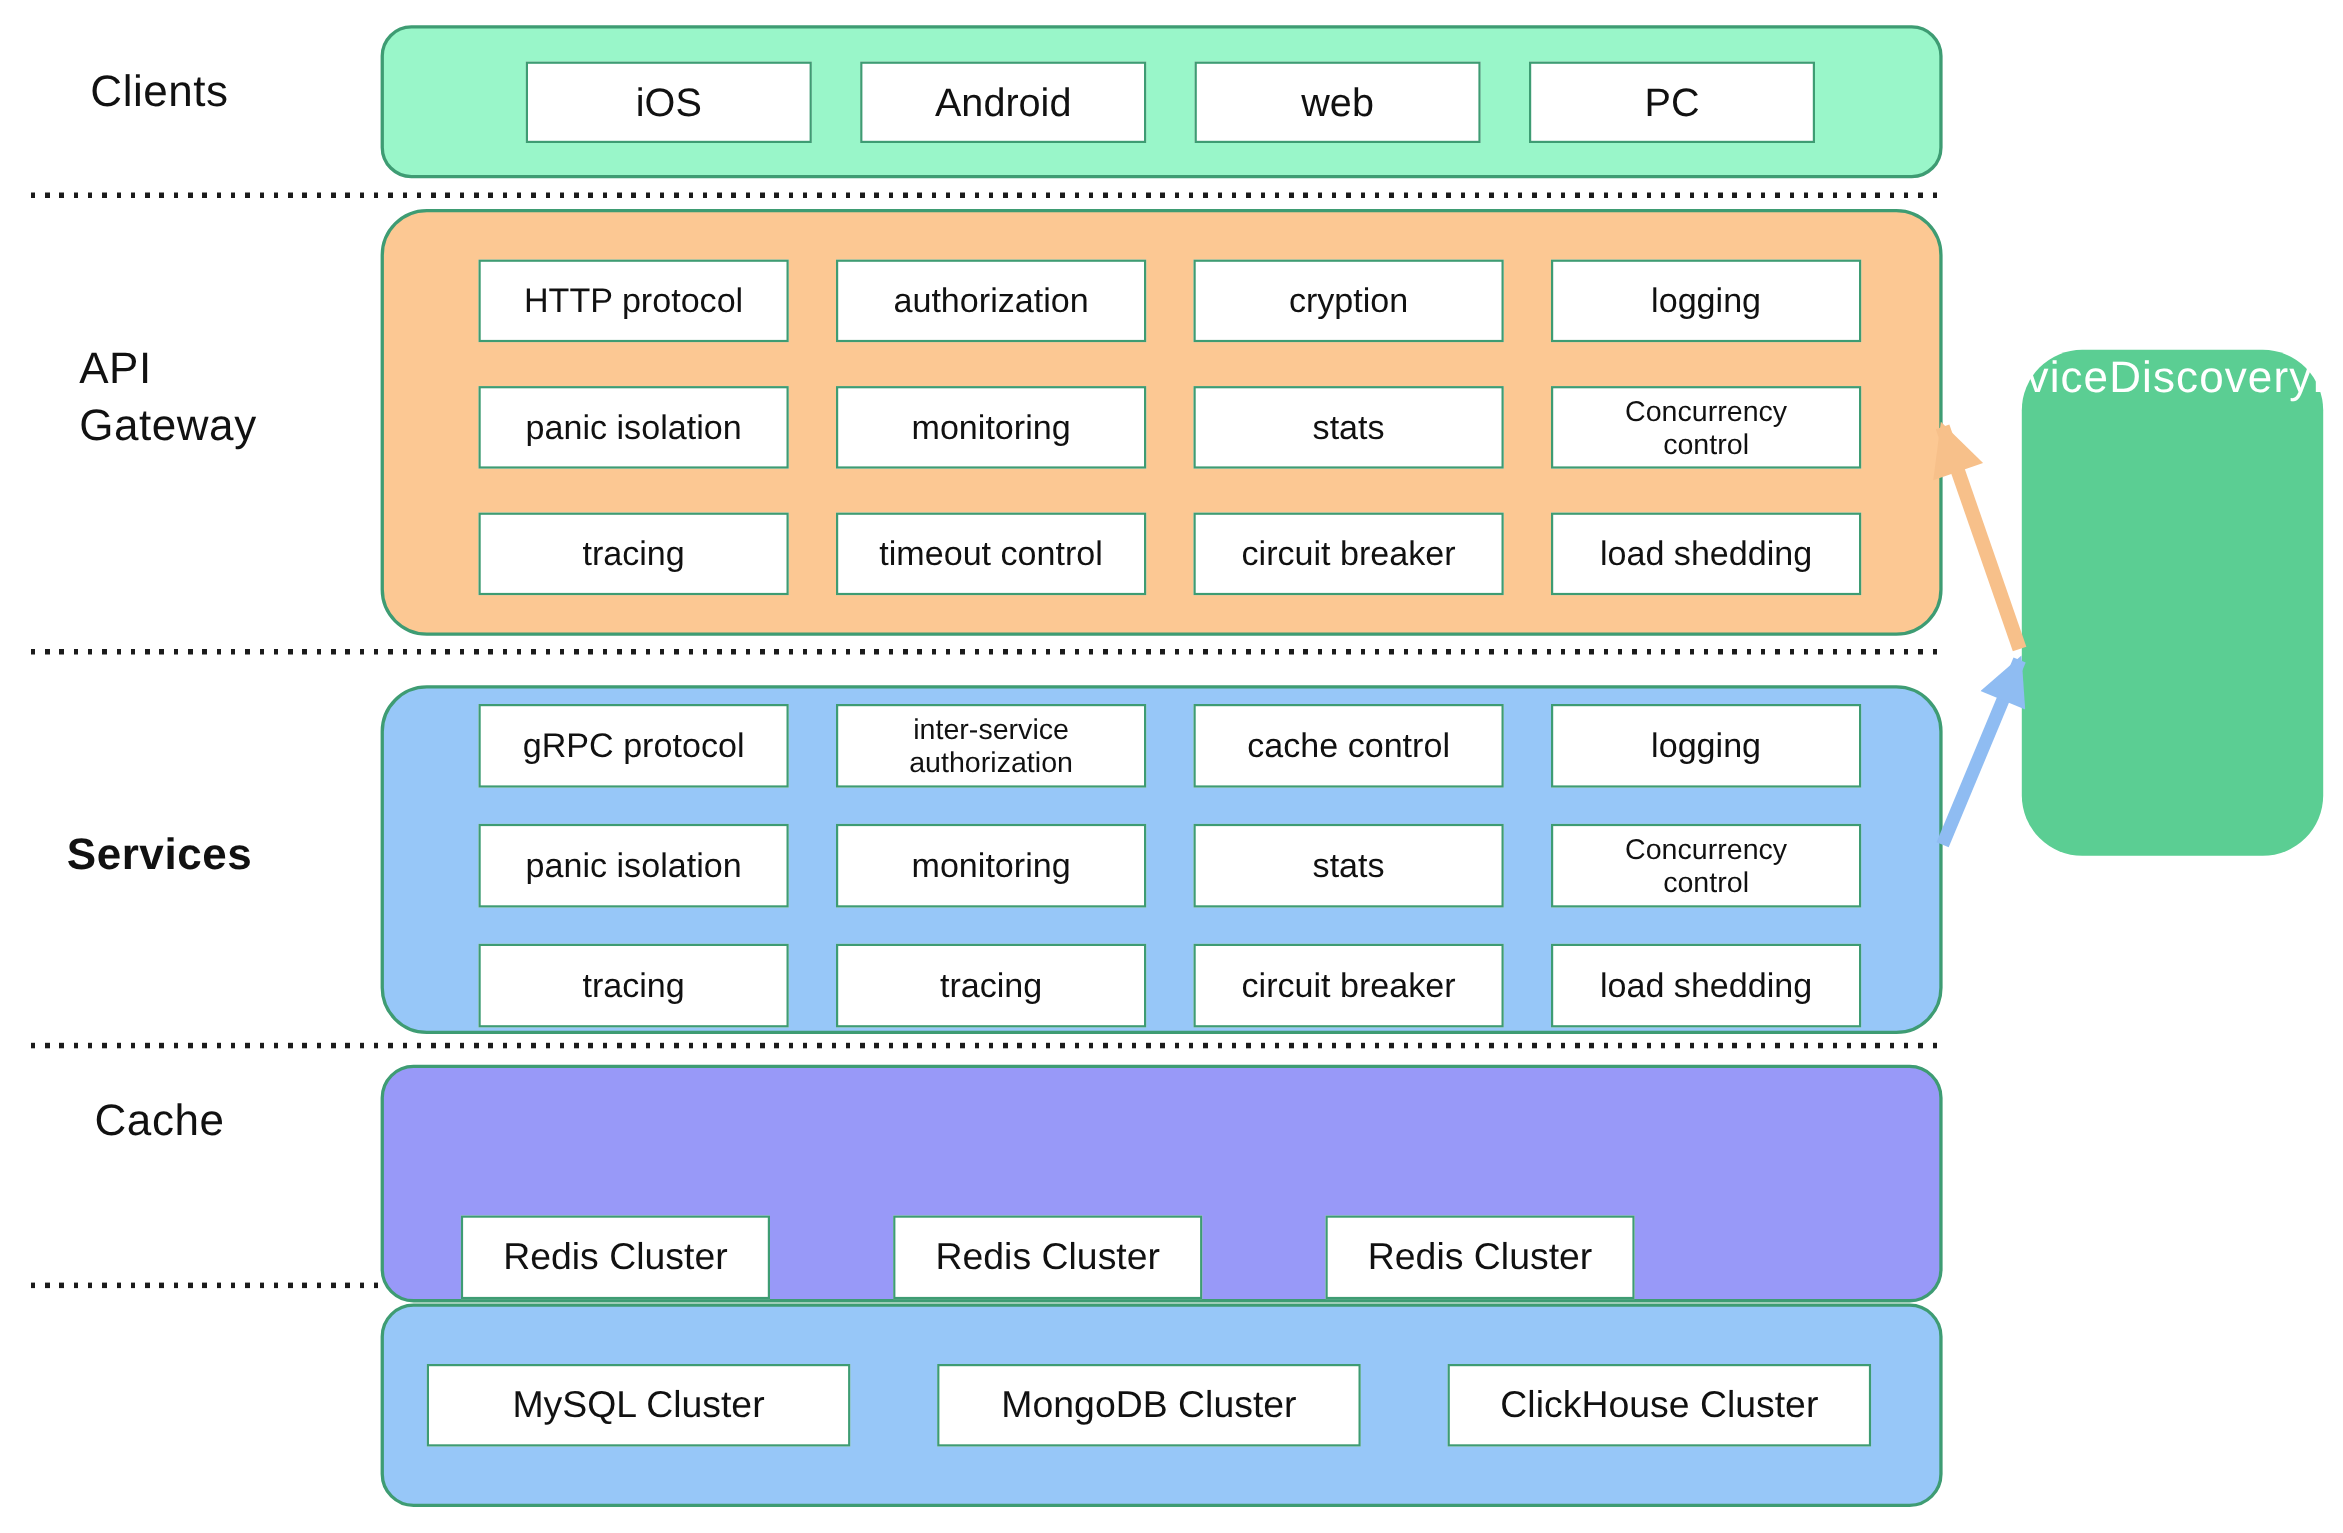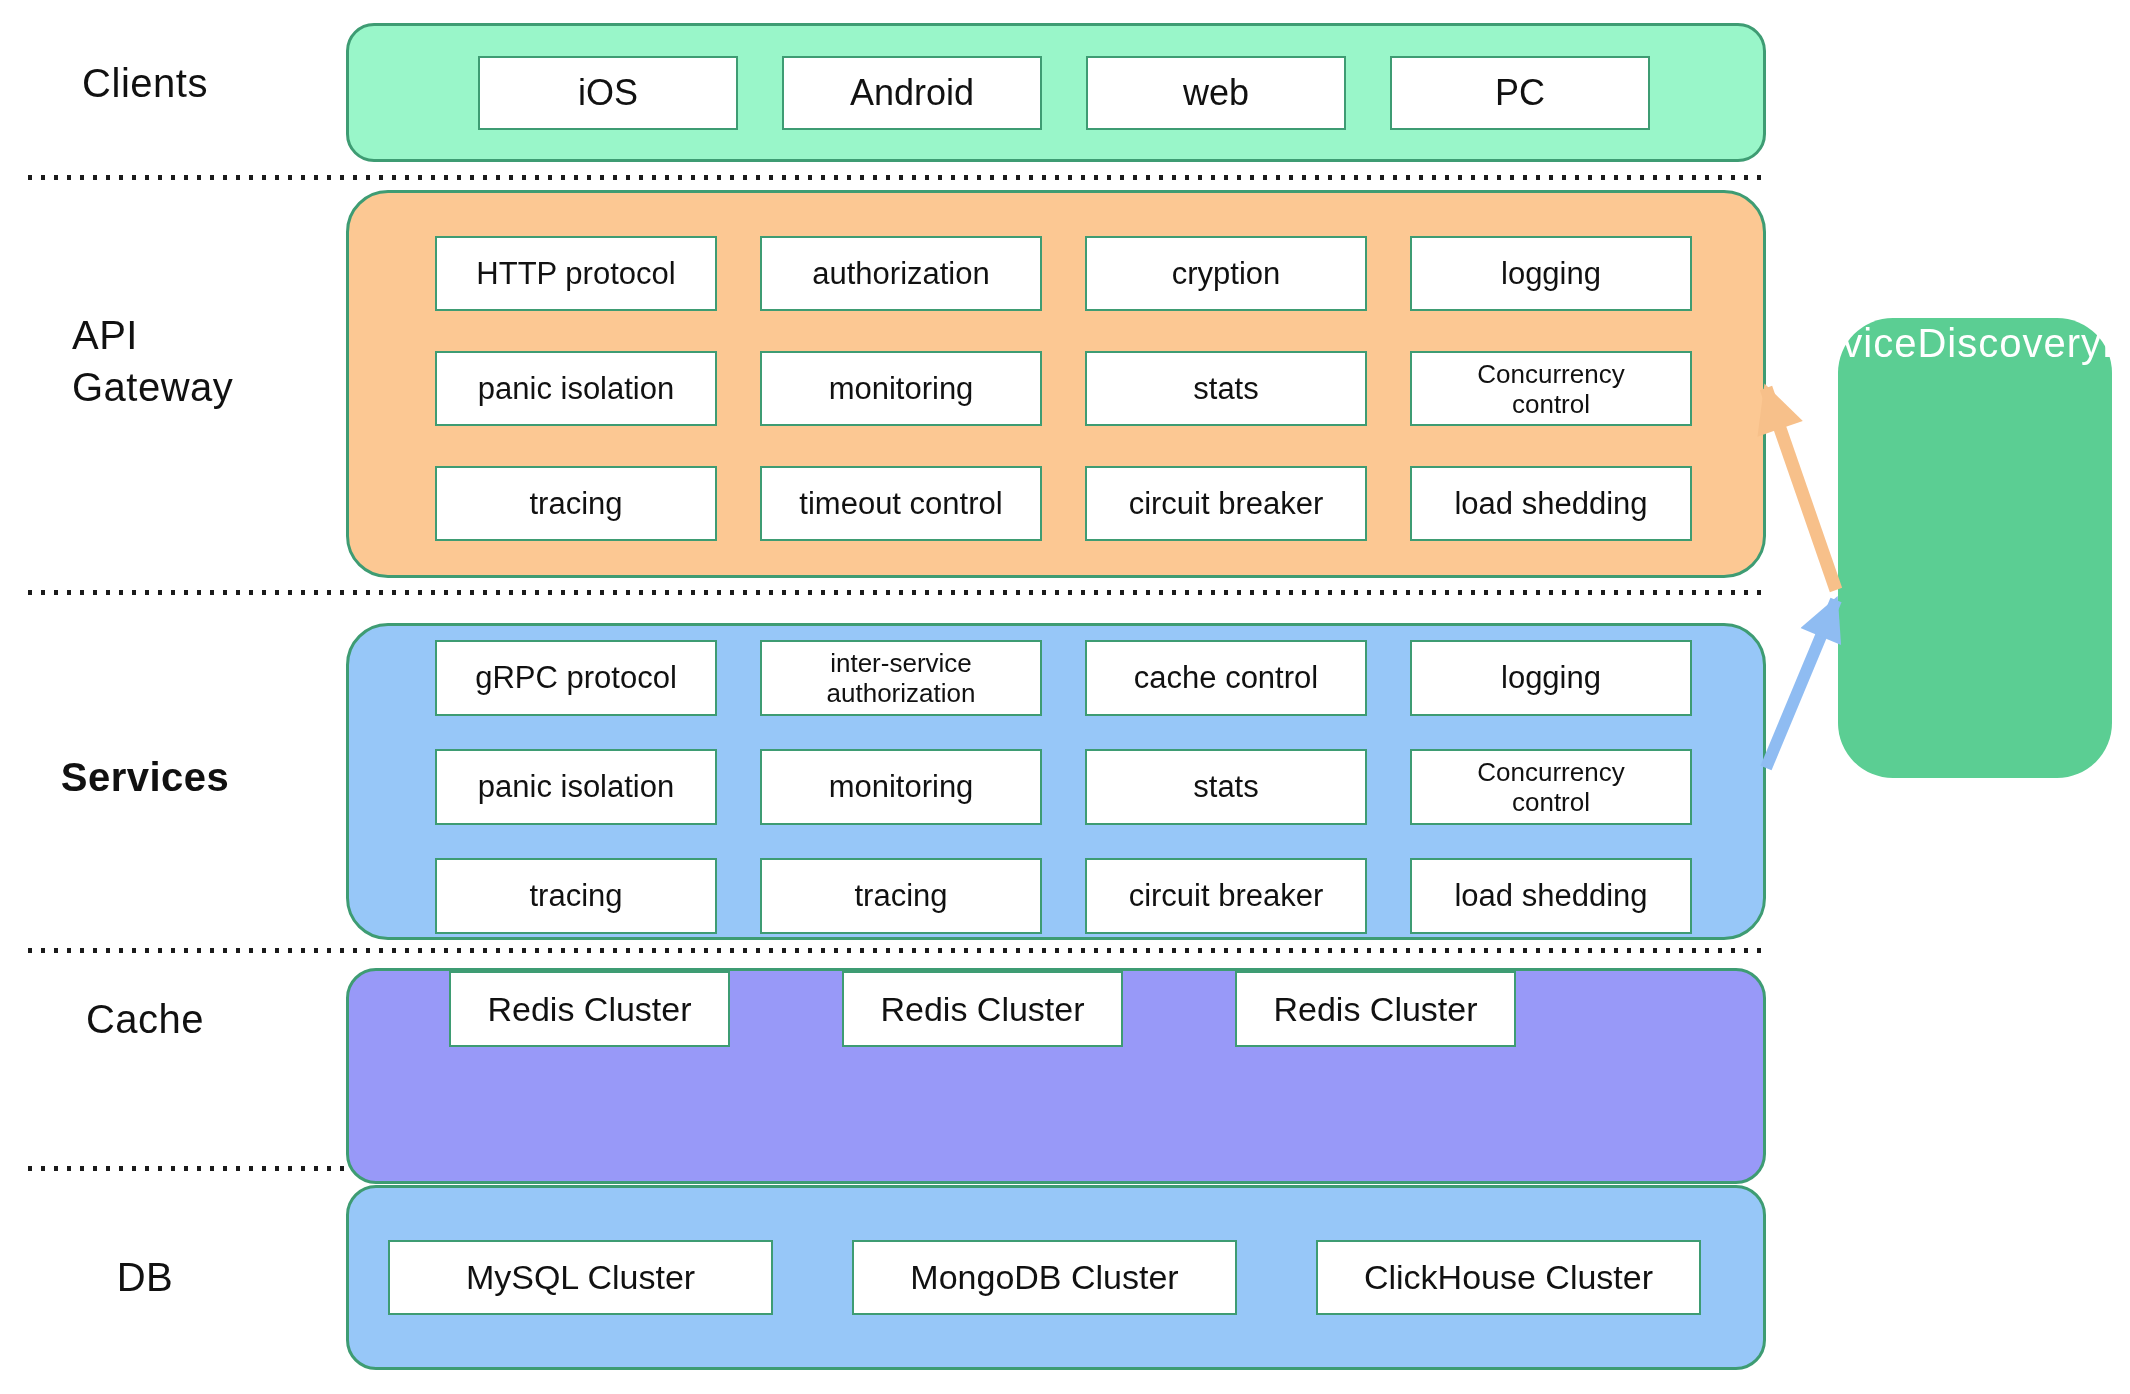--- a/index.html
+++ b/index.html
@@ -22,21 +22,21 @@
     border:3px solid var(--green_stroke);}
   .box-clients{top:23px; height:139px; border-radius:28px; background:var(--mint);
     display:flex; align-items:center; padding-left:129px; gap:44px;}
   .box-gateway{top:190px; height:388px; border-radius:42px; background:var(--orange);
     display:grid; grid-template-columns:repeat(4,282px); grid-auto-rows:75px;
     column-gap:43px; row-gap:40px; padding:43px 0 0 86px; align-content:start;}
   .box-services{top:623px; height:317px; border-radius:42px; background:var(--blue);
     display:grid; grid-template-columns:repeat(4,282px); grid-auto-rows:76px;
     column-gap:43px; row-gap:33px; padding:14px 0 0 86px; align-content:start;}
   .box-cache{top:968px; height:216px; border-radius:30px; background:var(--purple);
-    display:flex; align-items:flex-start; padding-left:100px; gap:112px;}
+    display:flex; align-items:flex-end; padding-left:70px; gap:112px;}
   .box-db{top:1185px; height:185px; border-radius:30px; background:var(--blue);
     display:flex; align-items:center; padding-left:39px; gap:79px;}
 
   
   .chip{background:var(--chip_bg); border:2.5px solid var(--green_stroke);
     display:flex; align-items:center; justify-content:center; text-align:center;
     font-size:31px; color:var(--text_dark);}
   .box-clients .chip{width:260px; height:74px; font-size:36px; flex:0 0 auto;justify-content:center;}
   .box-cache .chip{width:281px; height:76px; font-size:34px; flex:0 0 auto;}
   .box-db .chip{width:385px; height:75px; font-size:34px; flex:0 0 auto;}
@@ -65,21 +65,20 @@
 
 <div class="canvas">
 
   <div class="side-label" style="top:60px;">Clients</div>
   <div class="side-label api" style="top:309px;">
     <div>API</div>
     <div>Gateway</div>
   </div>
   <div class="side-label" style="top:754px;font-weight:bold;">Services</div>
   <div class="side-label" style="top:996px;">Cache</div>
-  <div class="side-label" style="top:1254px;">DB</div>
 
   <div class="dotline" style="top:175px;"></div>
   <div class="dotline" style="top:590px;"></div>
   <div class="dotline" style="top:948px;"></div>
   <div class="dotline" style="top:1166px;"></div>
 
   <div class="layer-box box-clients">
     <div class="chip">
         <span>iOS</span>
       </div>

